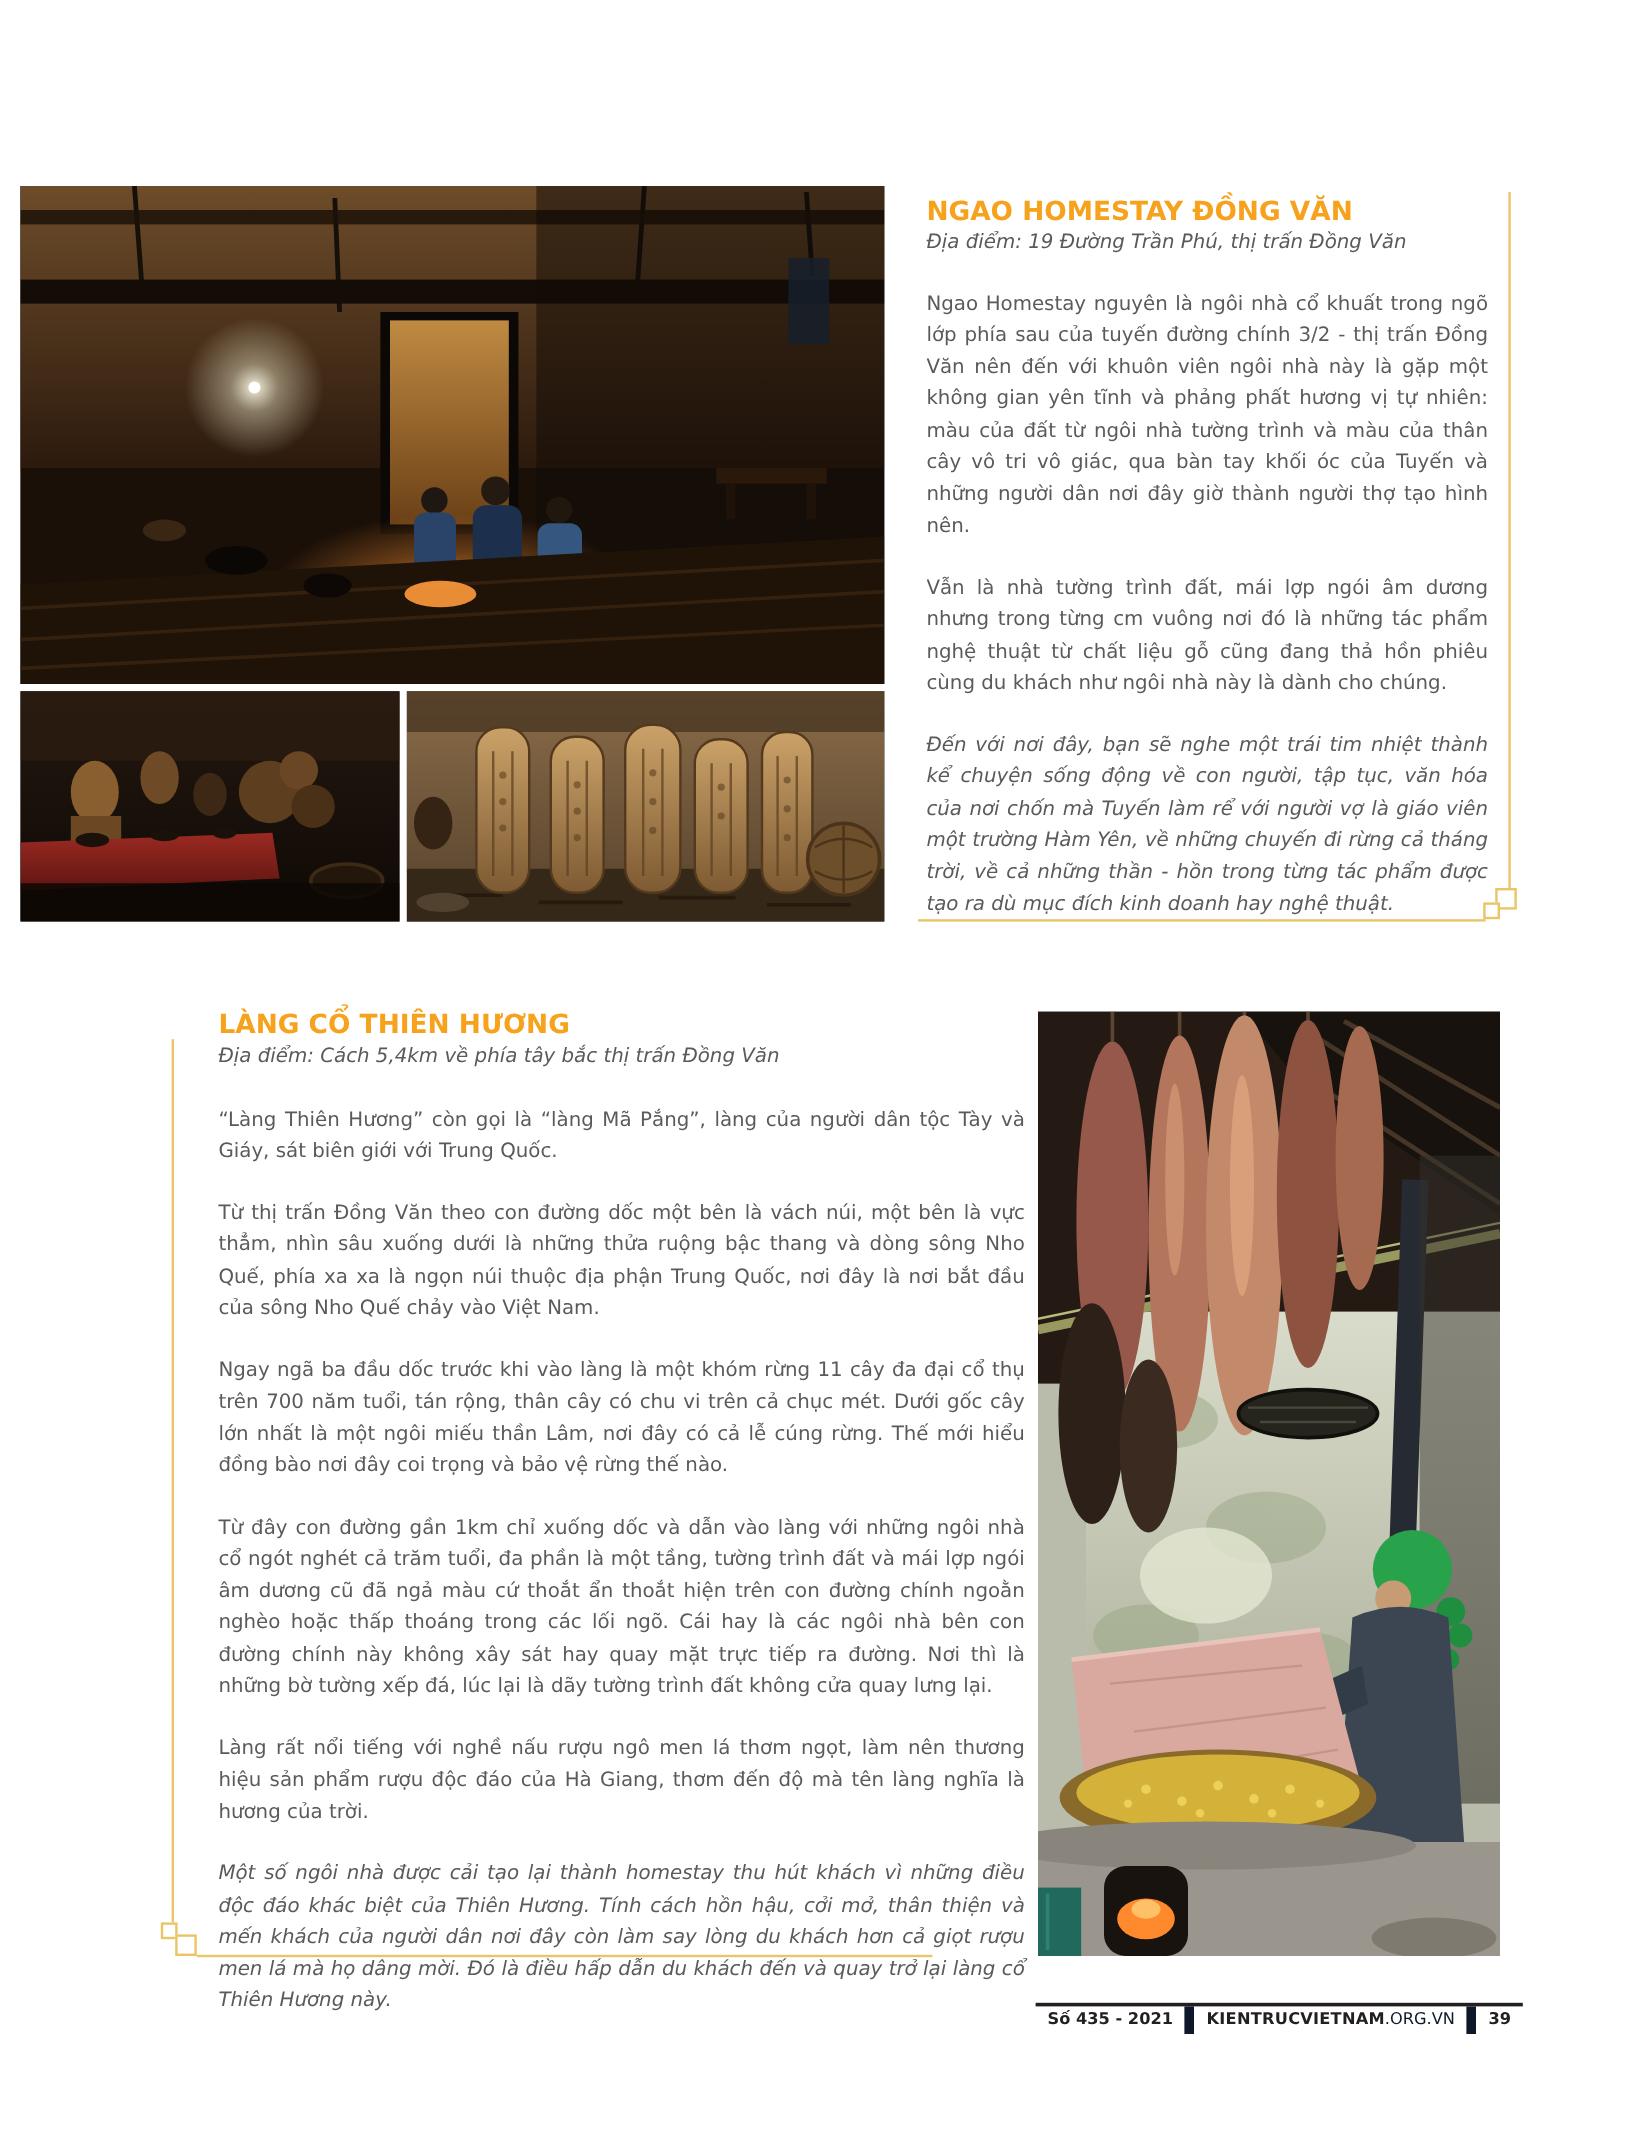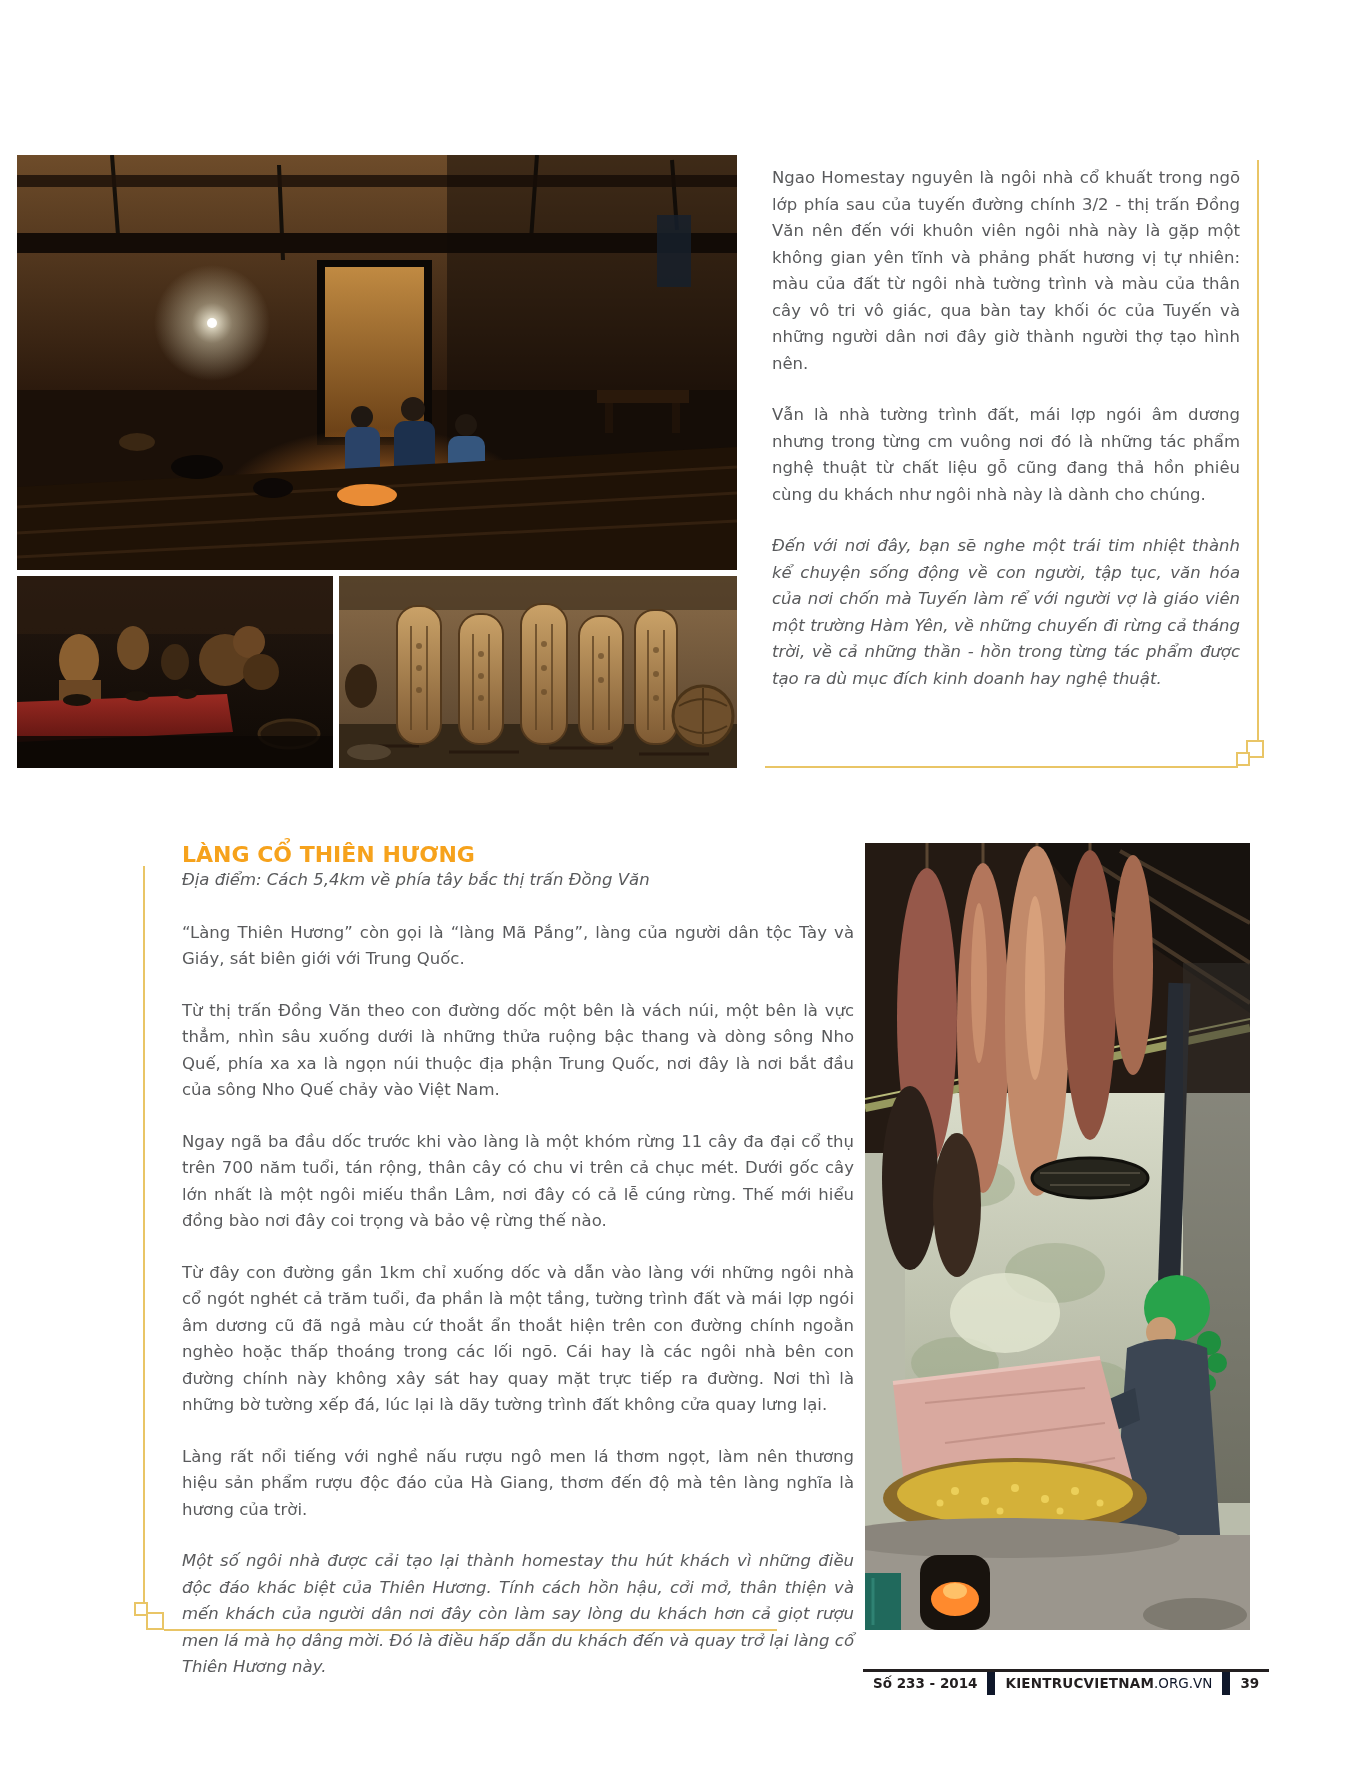--- a/index.html
+++ b/index.html
@@ -173,20 +173,22 @@
           <circle cx="317" cy="122" r="3"></circle>
       </g>
       <ellipse cx="22" cy="110" rx="16" ry="22" fill="#352413"></ellipse>
       <circle cx="364" cy="140" r="30" fill="#6e4f2c" stroke="#4a3318" stroke-width="3"></circle>
       <path d="M340,130 q24,-14 48,0 M340,150 q24,14 48,0 M364,112 v56" stroke="#4a3318" stroke-width="2" fill="none"></path>
       <ellipse cx="30" cy="176" rx="22" ry="8" fill="#51422f"></ellipse>
     </svg>
   </div>
 
   <div class="abs body-col" style="left:772px;top:165px;width:468px;">
+    <h2 class="sec-head">NGAO HOMESTAY ĐỒNG VĂN</h2>
+    <p class="sec-loc" style="margin-bottom:24px;">Địa điểm: 19 Đường Trần Phú, thị trấn Đồng Văn</p>
     <p>Ngao Homestay nguyên là ngôi nhà cổ khuất trong ngõ lớp phía sau của tuyến đường chính 3/2 - thị trấn Đồng Văn nên đến với khuôn viên ngôi nhà này là gặp một không gian yên tĩnh và phảng phất hương vị tự nhiên: màu của đất từ ngôi nhà tường trình và màu của thân cây vô tri vô giác, qua bàn tay khối óc của Tuyến và những người dân nơi đây giờ thành người thợ tạo hình nên.</p>
     <p>Vẫn là nhà tường trình đất, mái lợp ngói âm dương nhưng trong từng cm vuông nơi đó là những tác phẩm nghệ thuật từ chất liệu gỗ cũng đang thả hồn phiêu cùng du khách như ngôi nhà này là dành cho chúng.</p>
     <p>Đến với nơi đây, bạn sẽ nghe một trái tim nhiệt thành kể chuyện sống động  về con người, tập tục, văn hóa của nơi chốn mà Tuyến làm rể với người vợ là giáo viên một trường Hàm Yên, về những chuyến đi rừng cả tháng trời, về cả những thần - hồn trong từng tác phẩm được tạo ra dù mục đích kinh doanh hay nghệ thuật.</p>
   </div>
 
   <div class="gline-v gold" style="left:1257px;top:160px;height:582px;"></div>
   <div class="gsq" style="left:1246px;top:740px;width:14px;height:14px;"></div>
   <div class="gsq" style="left:1236px;top:752px;width:10px;height:10px;"></div>
   <div class="gline-h gold" style="left:765px;top:766px;width:473px;"></div>
 
@@ -278,21 +280,21 @@
       <rect x="55" y="712" width="70" height="75" rx="18" fill="#18130e"></rect>
       <ellipse cx="90" cy="756" rx="24" ry="17" fill="#ff8a2d"></ellipse>
       <ellipse cx="90" cy="748" rx="12" ry="8" fill="#ffc168"></ellipse>
       <rect x="0" y="730" width="36" height="57" fill="#20695c"></rect>
       <line x1="8" y1="735" x2="8" y2="782" stroke="#2f8273" stroke-width="3"></line>
       <ellipse cx="330" cy="772" rx="52" ry="17" fill="#7e7a70"></ellipse>
     </svg>
   </div>
 
   <div class="footer">
-    <div class="cell f-issue">Số 233 - 2014</div>
+    <div class="cell f-issue">Số 435 - 2021</div>
     <div class="cell">
         <span class="f-site-b">KIENTRUCVIETNAM</span>
         <span class="f-site-l">.ORG.VN</span>
       </div>
     <div class="cell f-num">39</div>
   </div>
 
 </div>
 
 </body></html>

